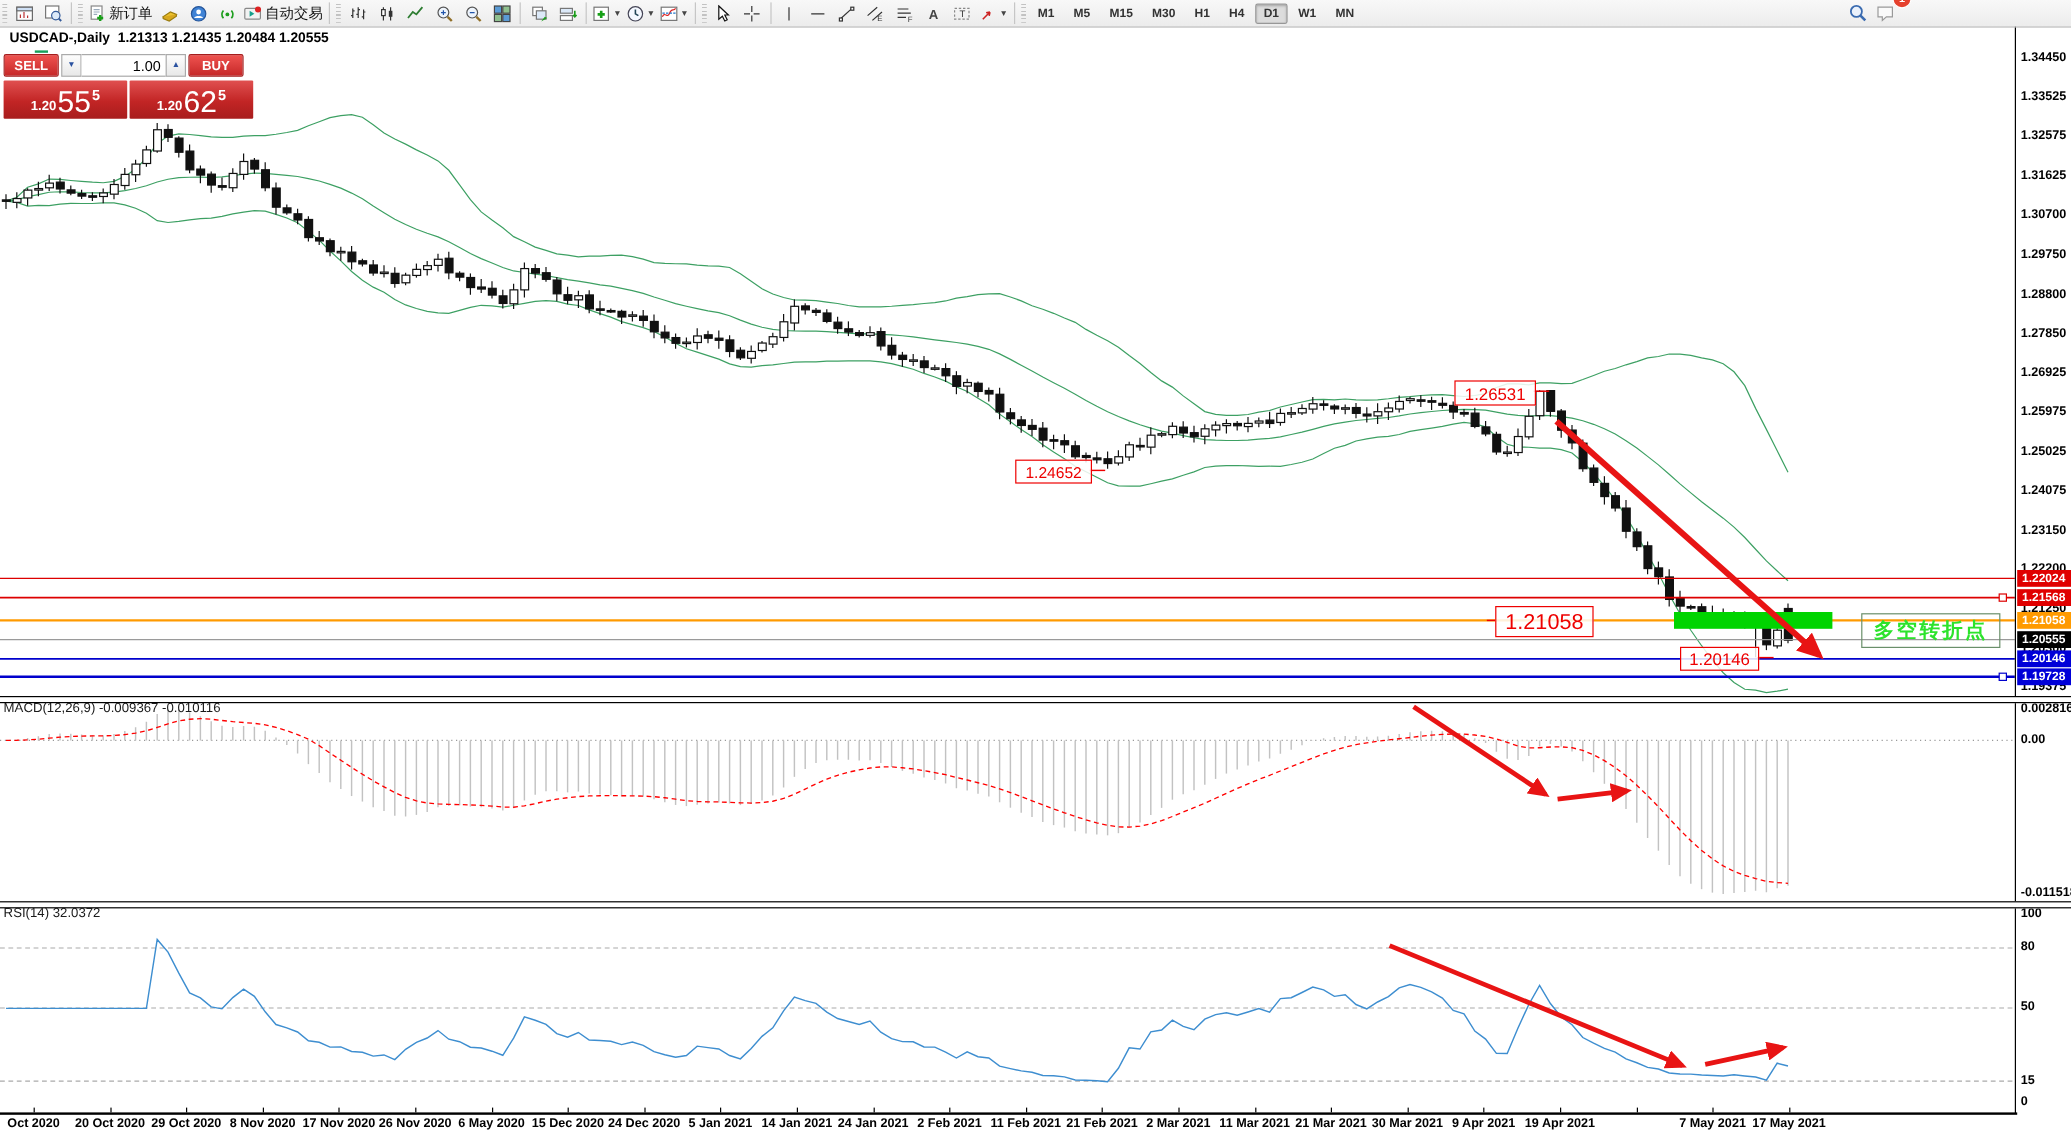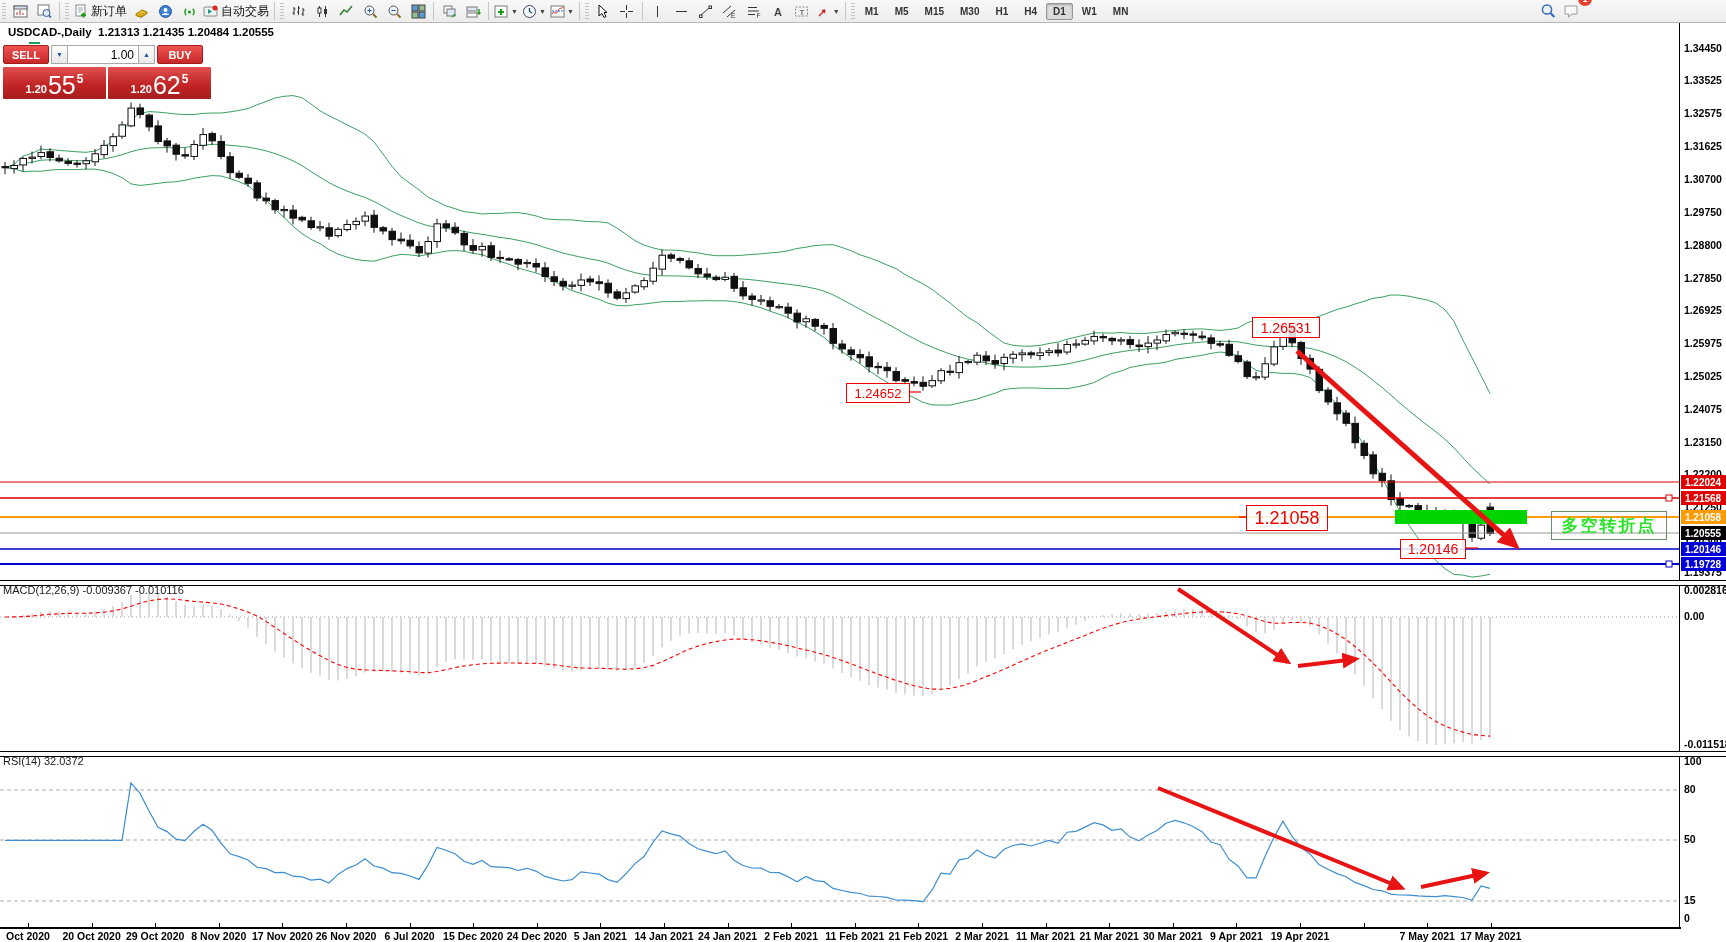--- a/index.html
+++ b/index.html
@@ -902,21 +902,21 @@
       <div class="date-label" style="left: 91.6px;">20 Oct 2020</div>
       <div class="date-tick" style="left: 91.6px;"></div>
       <div class="date-label" style="left: 155.2px;">29 Oct 2020</div>
       <div class="date-tick" style="left: 155.2px;"></div>
       <div class="date-label" style="left: 218.8px;">8 Nov 2020</div>
       <div class="date-tick" style="left: 218.8px;"></div>
       <div class="date-label" style="left: 282.4px;">17 Nov 2020</div>
       <div class="date-tick" style="left: 282.4px;"></div>
       <div class="date-label" style="left: 346px;">26 Nov 2020</div>
       <div class="date-tick" style="left: 346px;"></div>
-      <div class="date-label" style="left: 409.6px;">6 Jul 2020</div>
+      <div class="date-label" style="left: 409.6px;">6 May 2020</div>
       <div class="date-tick" style="left: 409.6px;"></div>
       <div class="date-label" style="left: 473.2px;">15 Dec 2020</div>
       <div class="date-tick" style="left: 473.2px;"></div>
       <div class="date-label" style="left: 536.8px;">24 Dec 2020</div>
       <div class="date-tick" style="left: 536.8px;"></div>
       <div class="date-label" style="left: 600.4px;">5 Jan 2021</div>
       <div class="date-tick" style="left: 600.4px;"></div>
       <div class="date-label" style="left: 664px;">14 Jan 2021</div>
       <div class="date-tick" style="left: 664px;"></div>
       <div class="date-label" style="left: 727.6px;">24 Jan 2021</div>
@@ -938,19 +938,19 @@
       <div class="date-label" style="left: 1236.4px;">9 Apr 2021</div>
       <div class="date-tick" style="left: 1236.4px;"></div>
       <div class="date-label" style="left: 1300px;">19 Apr 2021</div>
       <div class="date-tick" style="left: 1300px;"></div>
       <div class="date-label" style="left: 1363.6px; margin-top: 28px;">28 Apr 2021</div>
       <div class="date-tick" style="left: 1363.6px;"></div>
       <div class="date-label" style="left: 1427.2px;">7 May 2021</div>
       <div class="date-tick" style="left: 1427.2px;"></div>
       <div class="date-label" style="left: 1490.8px;">17 May 2021</div>
       <div class="date-tick" style="left: 1490.8px;"></div>
-      <div class="anno" style="left: 1212px; top: 317px; width: 66px; height: 19px; font-size: 14px; margin-left: 40px;">1.26531</div>
+      <div class="anno" style="left: 1212px; top: 317px; width: 66px; height: 19px; font-size: 14px;">1.26531</div>
       <div class="anno" style="left: 846px; top: 383px; width: 62px; height: 18px; font-size: 13px;">1.24652</div>
       <div class="anno" style="left: 1246px; top: 505px; width: 80px; height: 24px; font-size: 18px;">1.21058</div>
       <div class="anno" style="left: 1400px; top: 539px; width: 64px; height: 18px; font-size: 14px;">1.20146</div>
     </div>
 
 </div>
 
 </body></html>

